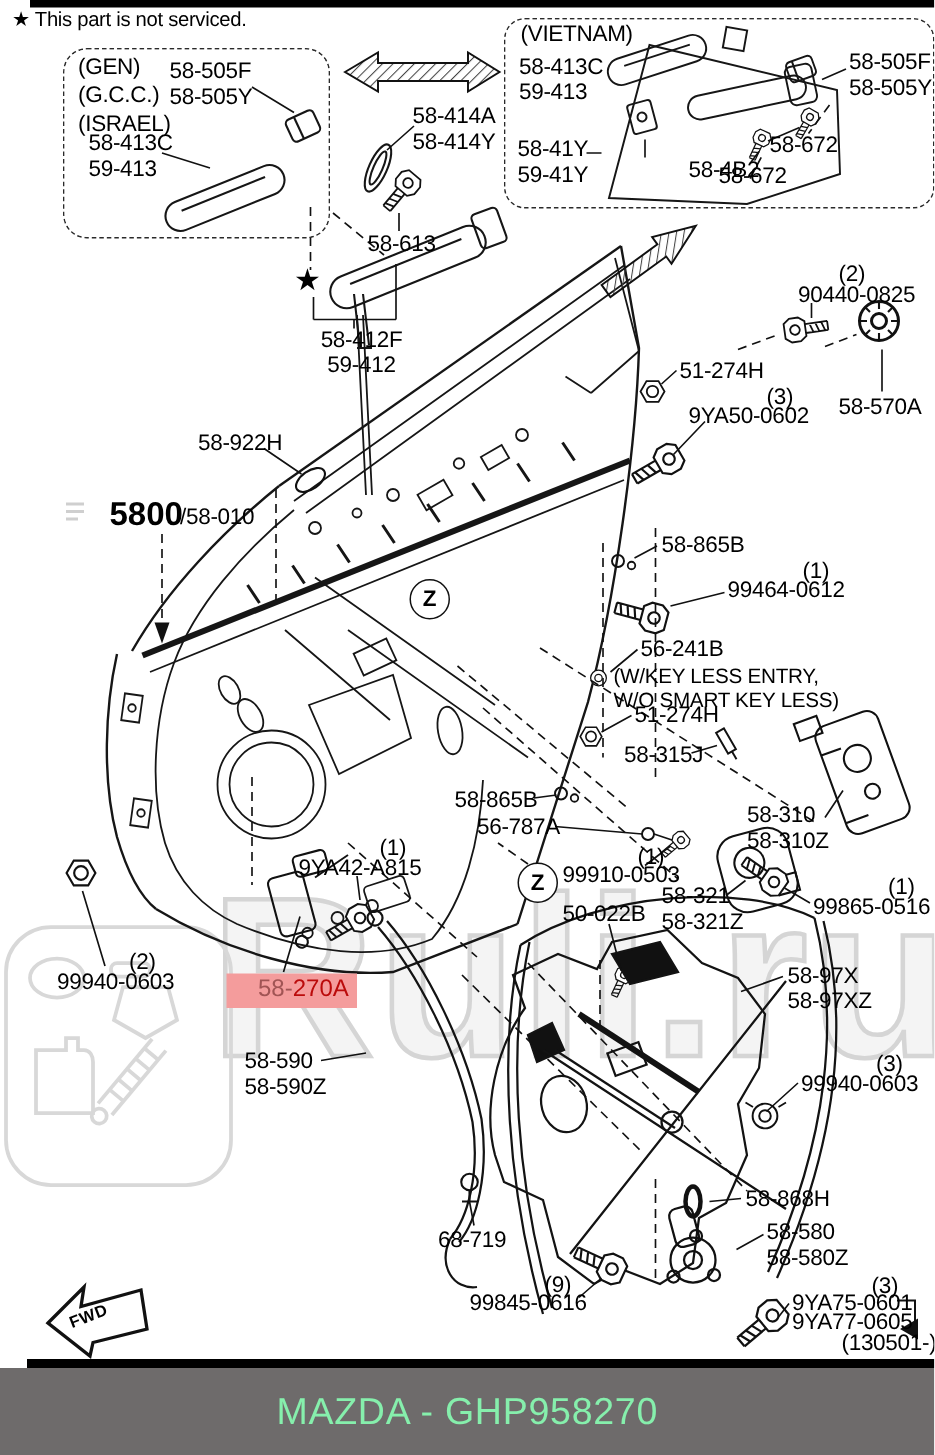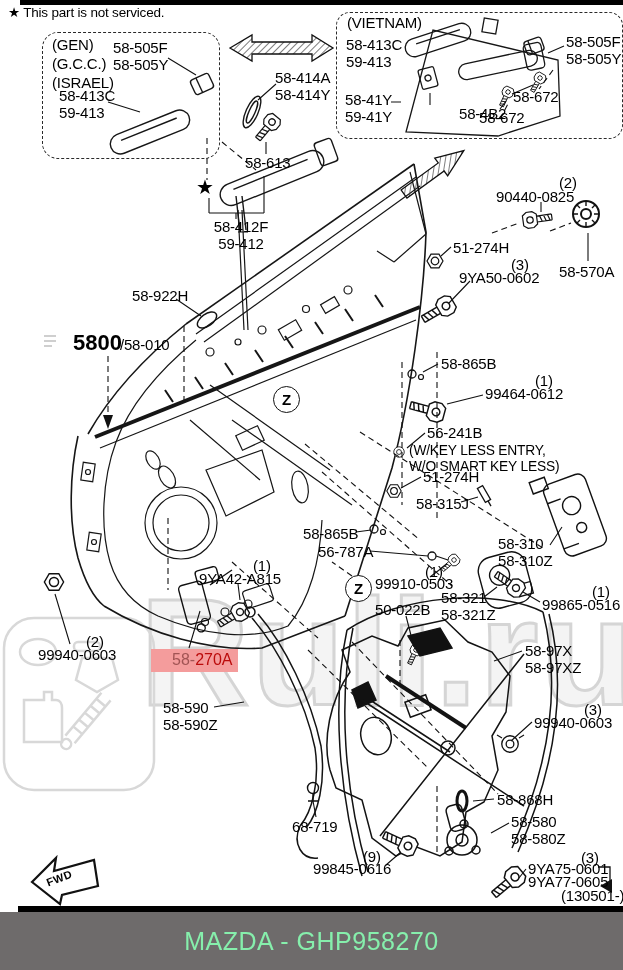--- a/index.html
+++ b/index.html
@@ -325,21 +325,21 @@
   <div class="lbl" style="left:346px;top:37px;">58-413C
 59-413</div>
   <div class="lbl" style="left:566px;top:34px;">58-505F
 58-505Y</div>
   <div class="lbl" style="left:345px;top:92px;">58-41Y
 59-41Y</div>
   <div class="lbl" style="left:411px;top:106px;margin-left:48px;">58-4B2</div>
   <div class="lbl" style="left:513px;top:89px;">58-672</div>
   <div class="lbl" style="left:479px;top:110px;">58-672</div>
   <div class="lbl" style="left:559px;top:175px;">(2)</div>
-  <div class="lbl" style="left:496px;top:189px;text-align:center;">90440-0825</div>
+  <div class="lbl" style="left:532px;top:189px;text-align:center;">90440-0825</div>
   <div class="lbl" style="left:559px;top:264px;">58-570A</div>
   <div class="lbl" style="left:453px;top:240px;">51-274H</div>
   <div class="lbl" style="left:511px;top:257px;">(3)</div>
   <div class="lbl" style="left:459px;top:270px;">9YA50-0602</div>
   <div class="lbl" style="left:132px;top:288px;">58-922H</div>
   <div class="lbl big" style="left:73px;top:331px;">5800</div>
   <div class="lbl" style="left:120px;top:337px;">/58-010</div>
   <div class="lbl" style="left:441px;top:356px;">58-865B</div>
   <div class="lbl" style="left:535px;top:373px;">(1)</div>
   <div class="lbl" style="left:485px;top:386px;">99464-0612</div>

